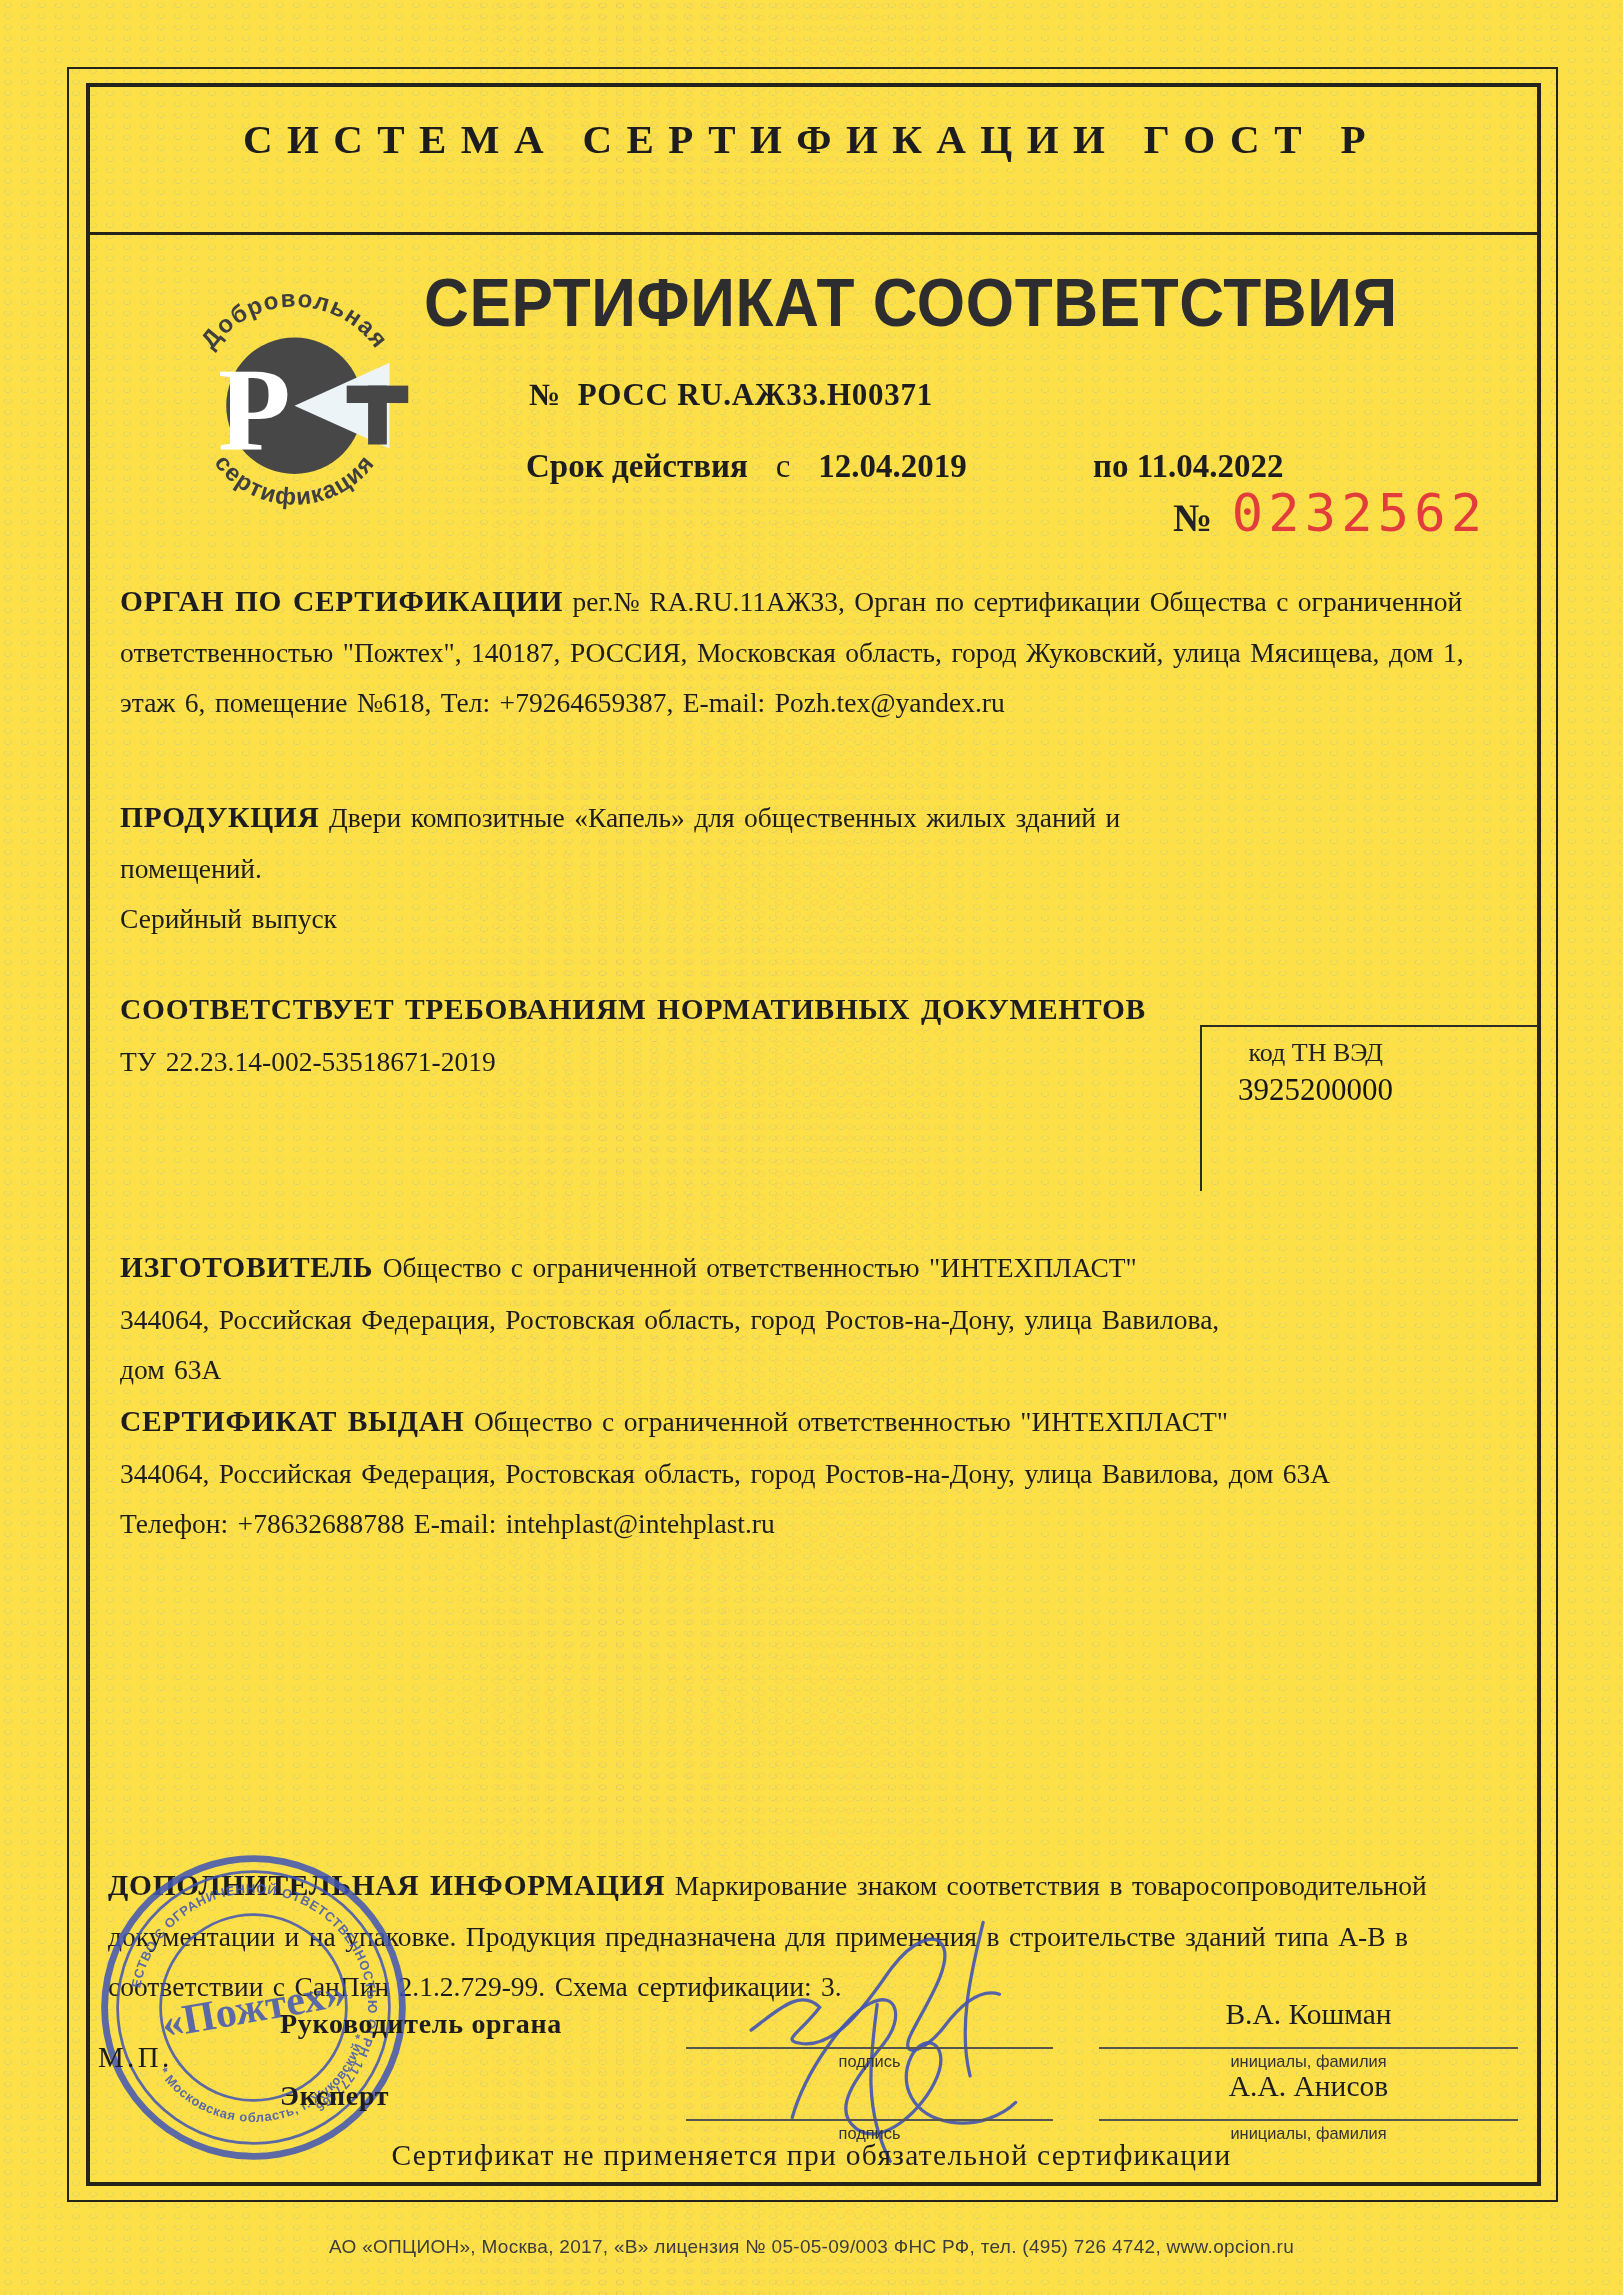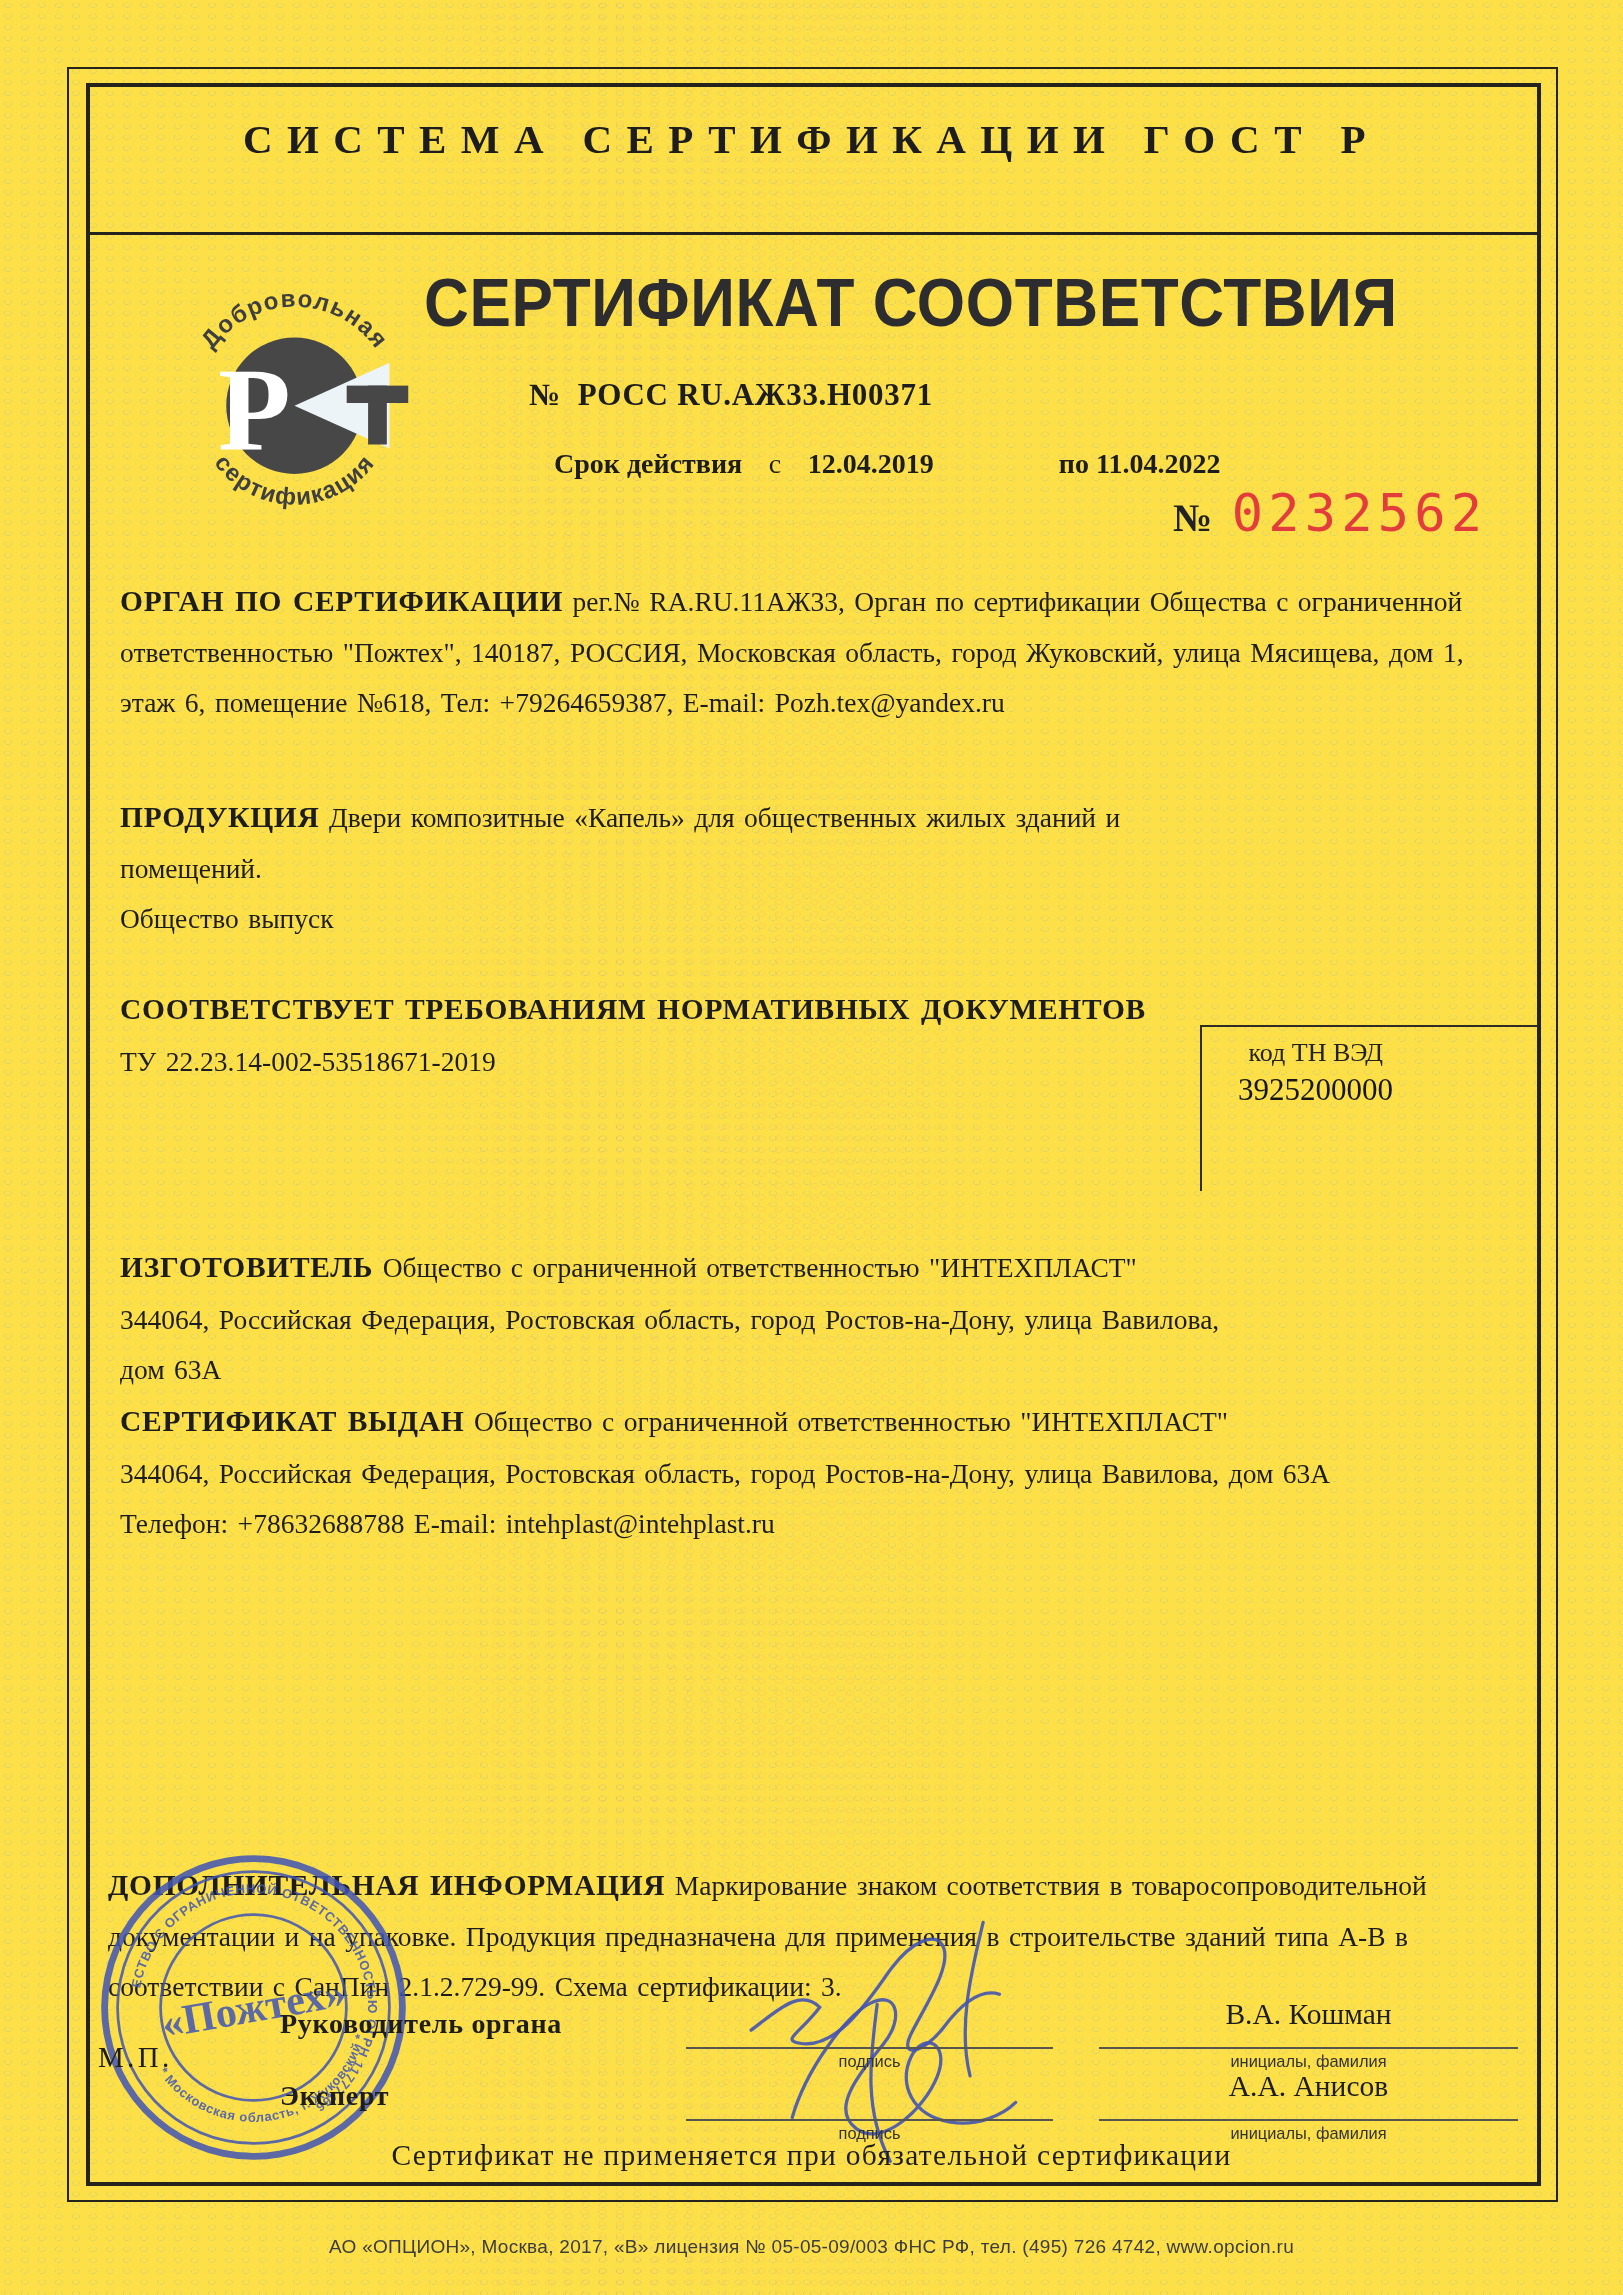--- a/index.html
+++ b/index.html
@@ -42,21 +42,21 @@
   .hdr-rule{position:absolute;top:232px;left:90px;right:86px;height:3.3px;background:var(--frame);}
 
   .logo{position:absolute;left:154px;top:257px;width:281px;height:288px;}
 
   .doc-title{position:absolute;top:263px;left:424px;width:1087px;
     font-family:"Liberation Sans",sans-serif;font-weight:700;font-size:69px;
     letter-spacing:0.7px;color:#2d2d2f;white-space:nowrap;
     transform:scaleX(.90);transform-origin:left top;}
   .cert-line{position:absolute;top:377px;left:529px;font-weight:700;font-size:31px;letter-spacing:0.7px;}
   .cert-line .no-sym{margin-right:17px;}
-  .validity{position:absolute;top:448px;left:554px;font-size:28px;}
+  .validity{position:absolute;top:448px;left:526px;font-size:33px;}
   .validity .vlabel{font-weight:700;}
   .validity .vdate{font-weight:700;}
   .validity .gap1{display:inline-block;width:19.6px;}
   .validity .gap2{display:inline-block;width:118px;}
   .blank-no{position:absolute;top:483px;left:1173px;display:flex;align-items:baseline;}
   .blank-no .no-sign{font-weight:700;font-size:39px;margin-right:19.6px;color:#222;}
   .blank-no .red-digits{font-family:"DejaVu Sans Mono",monospace;font-size:52px;
     color:var(--accent-red);letter-spacing:5.2px;font-weight:400;}
 
   .sec{position:absolute;font-size:27.5px;line-height:1.82;word-spacing:2.6px;}
@@ -151,21 +151,21 @@
   </div>
 
   <p class="sec sec-organ">
     <b class="lbl">ОРГАН ПО СЕРТИФИКАЦИИ</b>
     <span>рег.№ RA.RU.11АЖ33, Орган по сертификации Общества с ограниченной ответственностью "Пожтех", 140187, РОССИЯ, Московская область, город Жуковский, улица Мясищева, дом 1, этаж 6, помещение №618, Тел: +79264659387, E-mail: Pozh.tex@yandex.ru</span>
   </p>
 
   <p class="sec sec-production">
     <b class="lbl">ПРОДУКЦИЯ</b>
     <span>Двери композитные «Капель» для общественных жилых зданий и помещений.</span>
-    <span style="display:block">Общество выпуск</span>
+    <span style="display:block">Серийный выпуск</span>
   </p>
 
 
   <div class="sec sec-docs">
     <b class="lbl" style="display:block">СООТВЕТСТВУЕТ ТРЕБОВАНИЯМ НОРМАТИВНЫХ ДОКУМЕНТОВ</b>
     <span>ТУ 22.23.14-002-53518671-2019</span>
   </div>
 
   <div class="side-box box-tnved">
     <div class="box-label">код ТН ВЭД</div>

